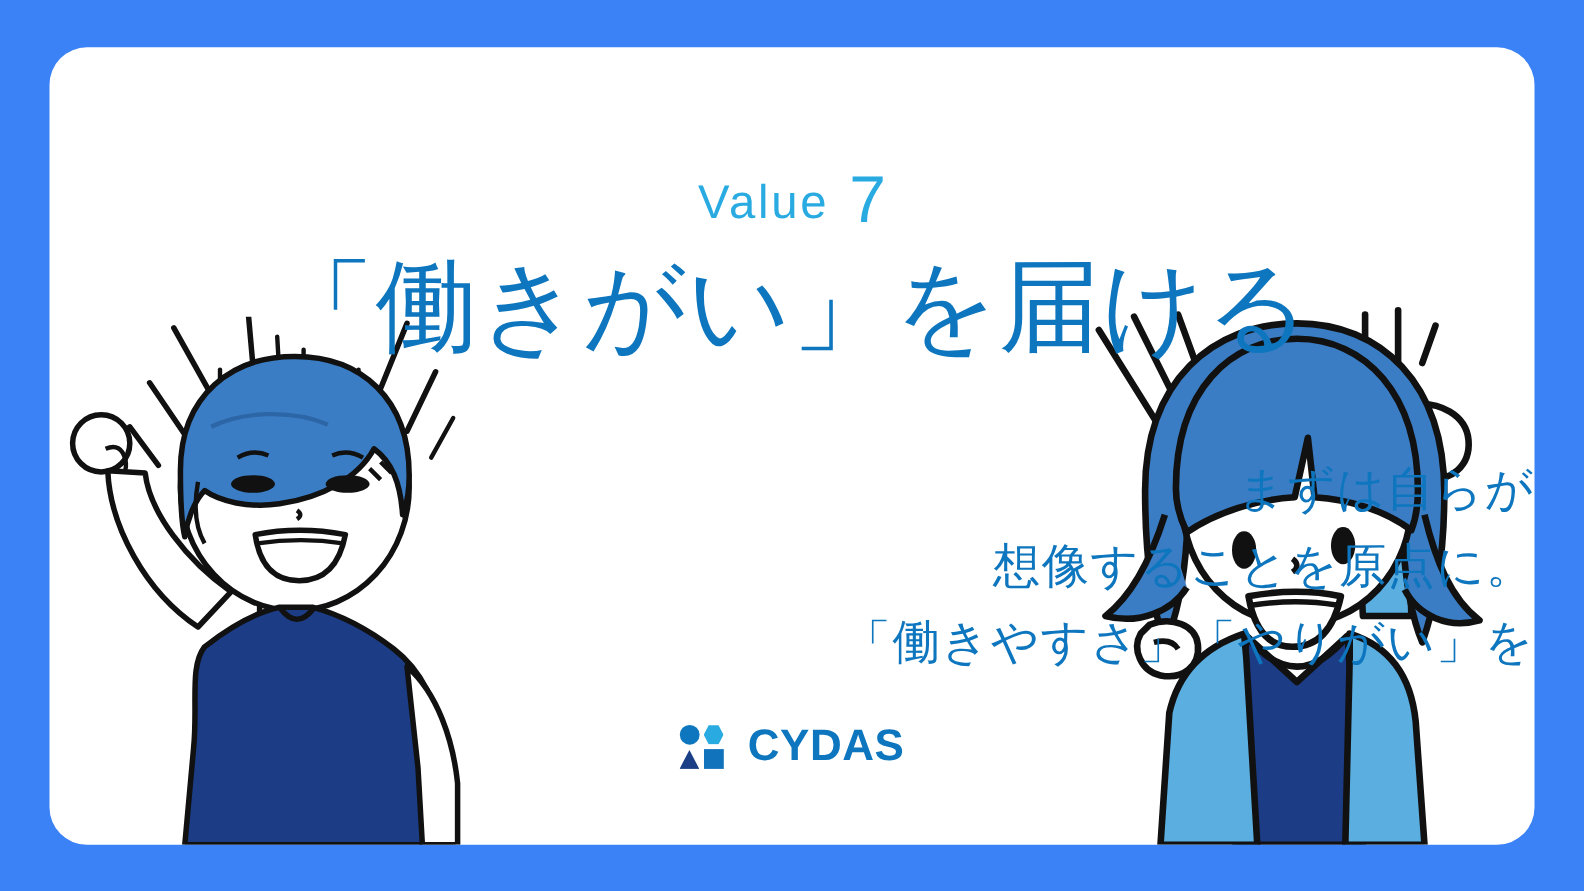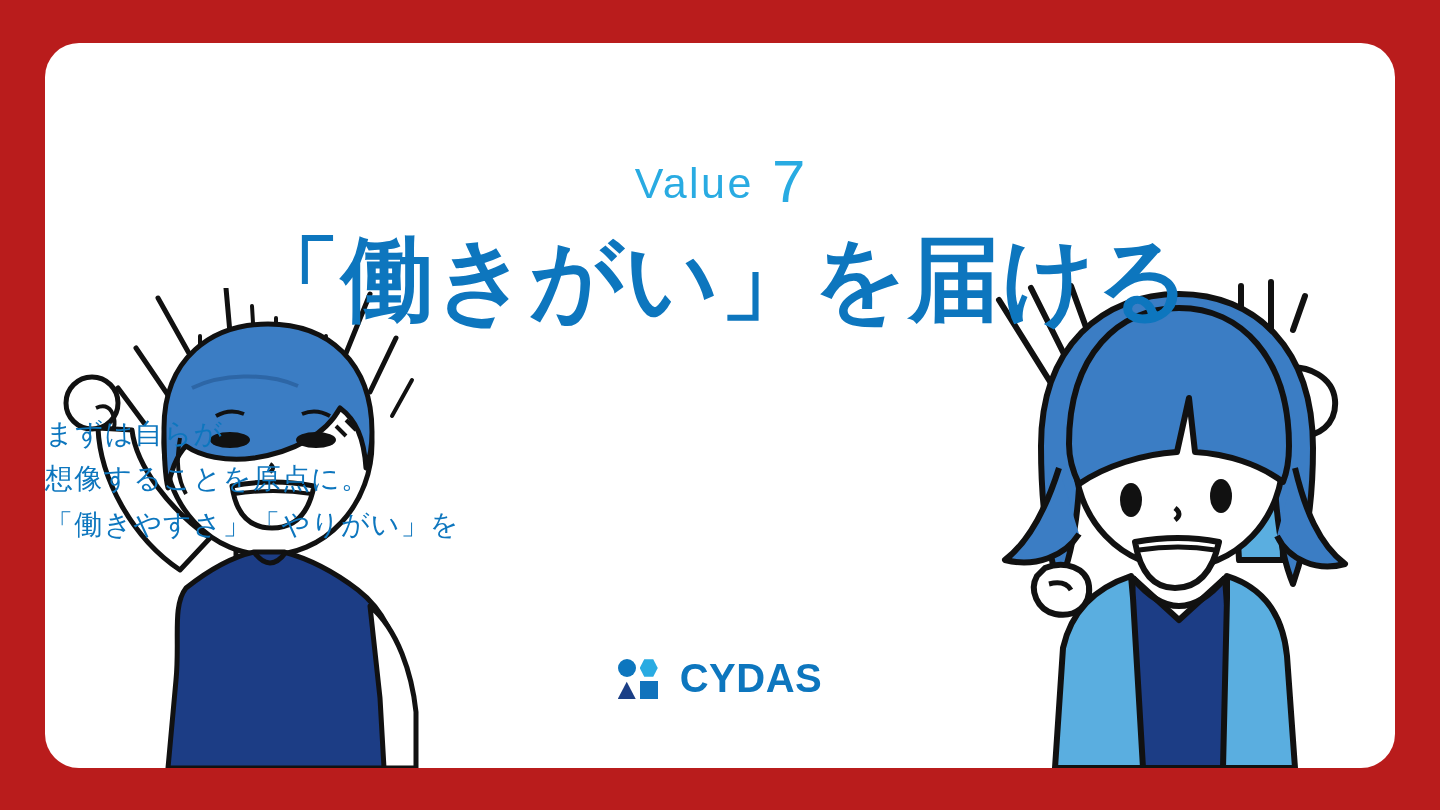--- a/index.html
+++ b/index.html
@@ -6,21 +6,21 @@
   html, body {
     width:1440px; height:810px;
     overflow:hidden;
     font-family:"Liberation Sans","DejaVu Sans",sans-serif;
   }
   body { background:#0b7ac4; position:relative; }
 
   .slide {
     position:absolute; inset:0;
     width:1440px; height:810px;
-    background:#b91c1c;
+    background:#3b82f6;
   }
 
   .card {
     position:absolute;
     left:45px; top:43px;
     width:1350px; height:725px;
     background:#ffffff;
     border-radius:34px;
     overflow:hidden;
   }
@@ -55,32 +55,32 @@
     position:relative;
     top:4px;
   }
 
   .headline {
     position:absolute;
     left:0; top:185px; width:1350px;
     text-align:center;
     color:#0d76be;
     font-size:92px;
-    font-weight:bold;
+    font-weight:normal;
     letter-spacing:1px;
     line-height:1.12;
     white-space:nowrap;
   }
 
   .subcopy {
     position:absolute;
     left:0; top:368px; width:1350px;
-    text-align:left;
+    text-align:right;
     color:#0d76be;
-    font-size:28px;
+    font-size:43px;
     font-weight:400;
     line-height:1.62;
     letter-spacing:1.2px;
   }
   .subcopy div { white-space:nowrap; }
 
   
   .logo {
     position:absolute;
     left:0; top:615px; width:1350px;

